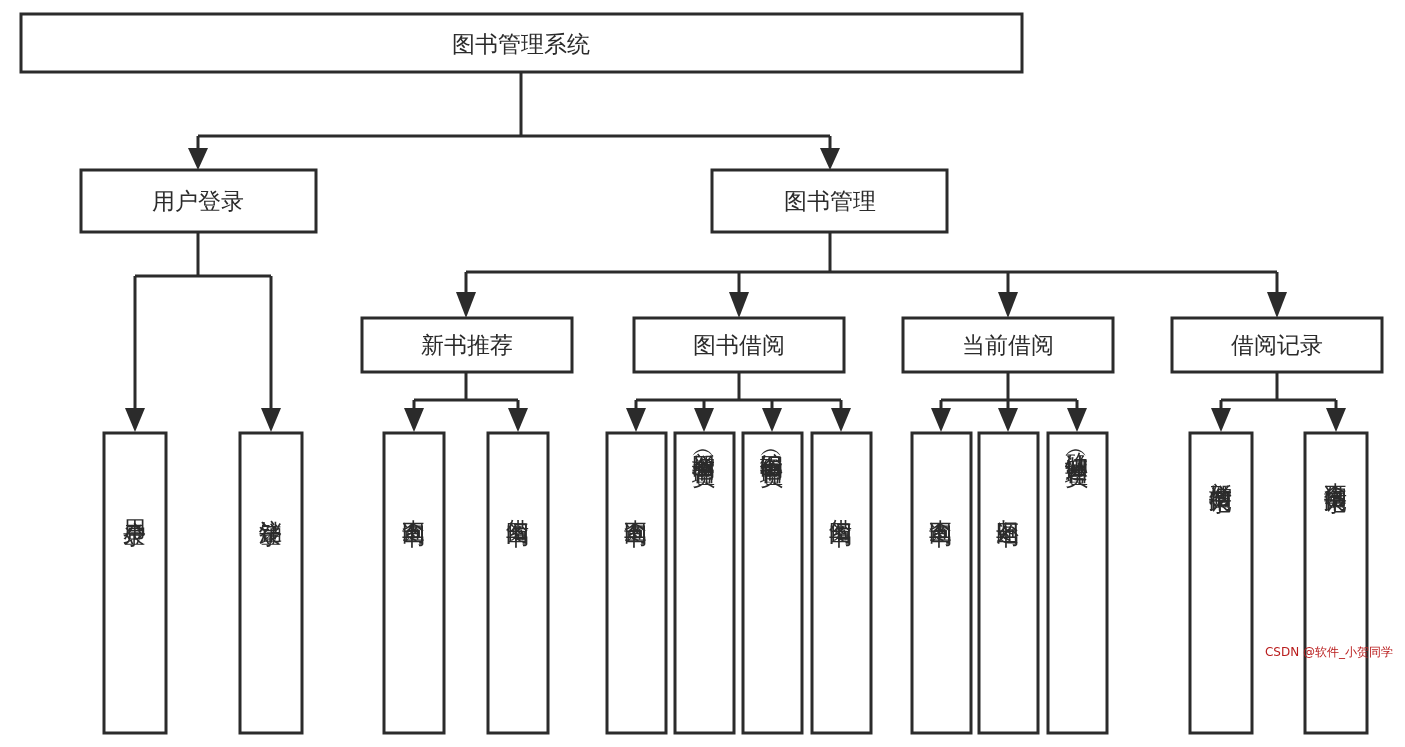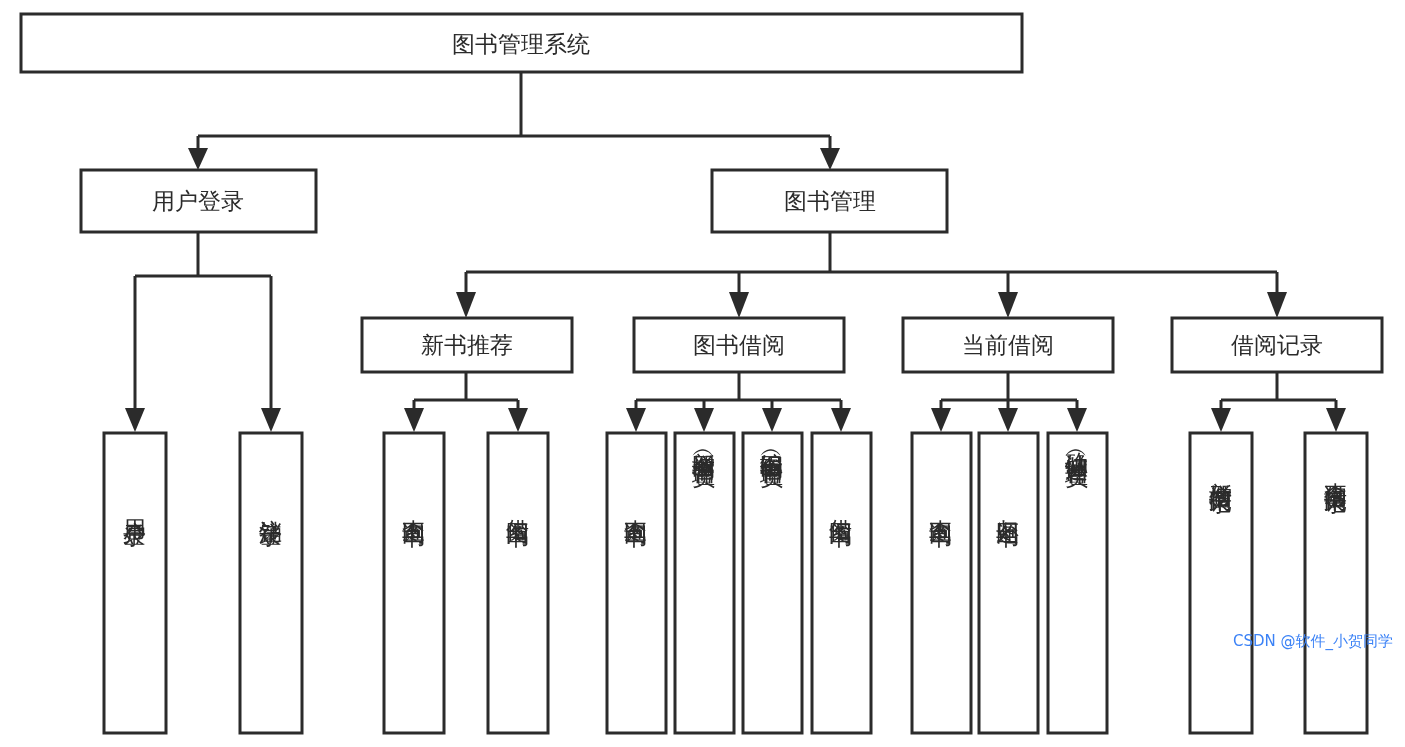--- a/index.html
+++ b/index.html
@@ -52,24 +52,24 @@
     font-size: 23px;
     fill: #2b2b2b;
     writing-mode: vertical-rl;
     text-orientation: upright;
     text-anchor: middle;
     letter-spacing: 2px;
   }
   .watermark-text {
     position: absolute;
     right: 12px;
-    bottom: 12px;
-    font-family: "DejaVu Sans", "Liberation Sans", sans-serif;
-    font-size: 15px;
-    color: #3b82f6;
+    bottom: 2px;
+    font-family: "DejaVu Sans", "Liberation Sans", sans-serif;
+    font-size: 12px;
+    color: #b91c1c;
     white-space: nowrap;
     pointer-events: none;
     user-select: none;
   }
 </style>
 </head>
 <body>
 
 <div id="diagram-root">
 

